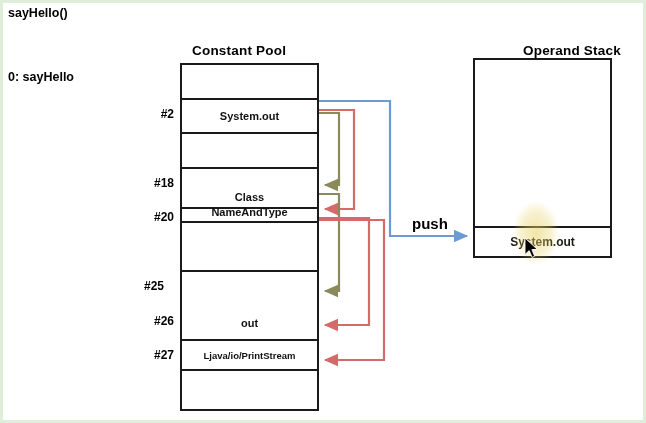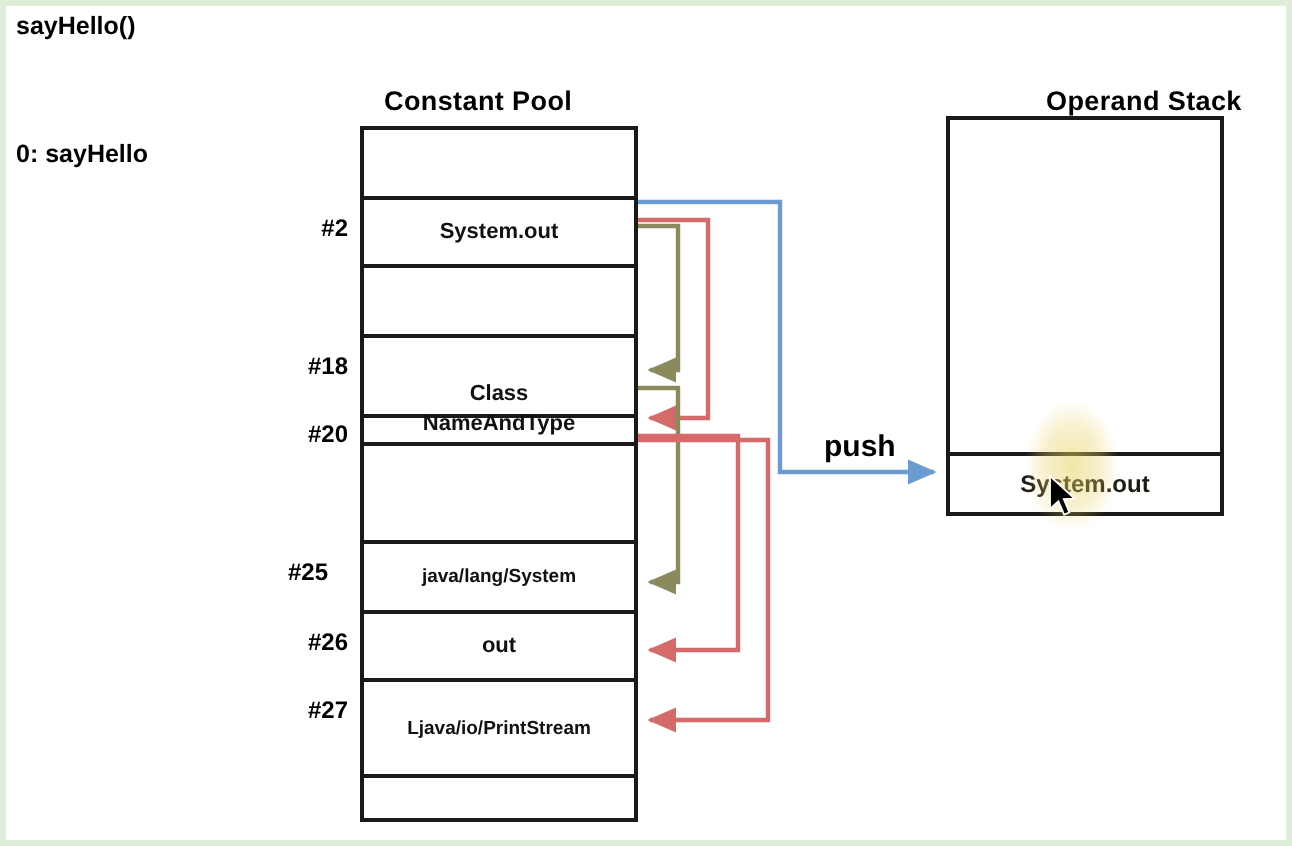--- a/index.html
+++ b/index.html
@@ -103,27 +103,24 @@
       </div>
       <div class="cp-row" style="top: 103.5px; height: 21px; margin-top: 19px;">
         <span class="txt">Class</span>
       </div>
       <div class="cp-row" style="top: 138px; height: 20px;">
         <span class="txt">NameAndType</span>
       </div>
       <div class="cp-row" style="top: 172.5px; height: 34.5px;">
         <span class="txt"></span>
       </div>
-      <div class="cp-row small" style="top: 207px; height: 34.5px;">
-        <span class="txt">java/lang/System</span>
-      </div>
       <div class="cp-row" style="top: 241.5px; height: 34.5px;">
         <span class="txt">out</span>
       </div>
-      <div class="cp-row small" style="top: 276px; height: 48px;">
+      <div class="cp-row small" style="top: 276px; height: 30px;">
         <span class="txt">Ljava/io/PrintStream</span>
       </div>
       <div class="cp-row last" style="top: 310.5px; height: 34.5px;">
         <span class="txt"></span>
       </div>
     </div>
   <div id="cp-indices">
       <div class="cp-idx" style="left: 125px; top: 103.75px;">#2</div>
       <div class="cp-idx" style="left: 125px; top: 172.75px;">#18</div>
       <div class="cp-idx" style="left: 125px; top: 207.25px;">#20</div>

